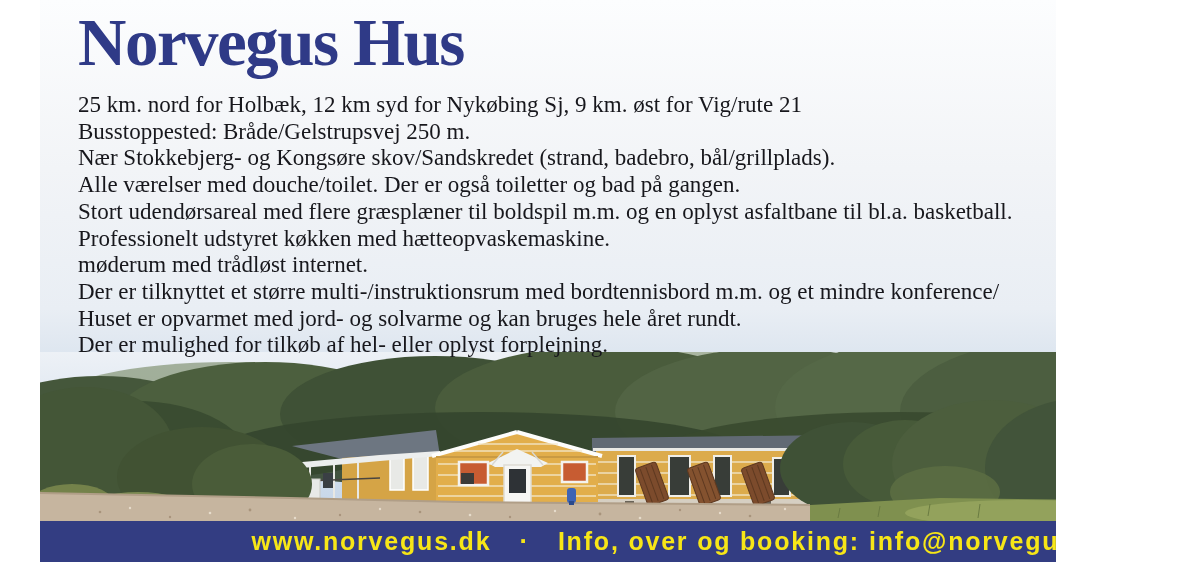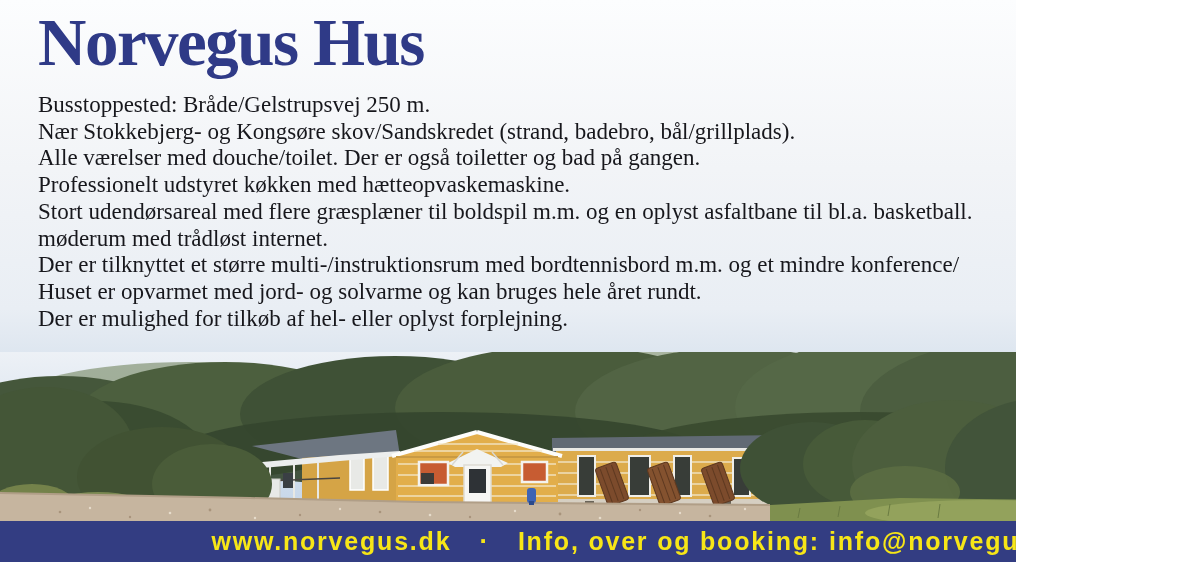--- a/index.html
+++ b/index.html
@@ -1,19 +1,20 @@
 <!DOCTYPE html>
 <html><head>
 <meta charset="utf-8">
 <style>
   html,body{margin:0;padding:0;background:#ffffff;}
   .ad{
     position:relative;width:1016px;height:562px;overflow:hidden;
     background:linear-gradient(180deg,#fcfdfe 0%,#f2f4f7 30%,#e9eef4 55%,#d9e3ee 66%,#cbdbea 70%);
     font-family:"Liberation Serif", serif;
+    margin-left:40px;
   }
   .header{position:absolute;top:6px;left:38px;right:20px;display:flex;align-items:baseline;white-space:nowrap;}
   .title{font-size:67px;font-weight:bold;letter-spacing:-1.5px;line-height:1.1;margin:0;color:#2f3a87;}
   .address{font-size:33px;font-style:italic;color:#14141a;margin-left:38px;letter-spacing:0.2px;}
   .desc{position:absolute;top:92px;left:38px;right:10px;z-index:3;color:#17171c;}
   .desc .line{font-size:23px;line-height:26.7px;white-space:nowrap;}
   .photo{position:absolute;left:0;top:352px;width:1200px;height:169px;z-index:1;display:block;}
   .bottombar{
     position:absolute;left:0;top:521px;width:1200px;height:41px;background:#333d82;z-index:4;
     display:flex;align-items:center;justify-content:center;
@@ -25,25 +26,26 @@
 </head>
 <body>
 
 <div class="ad">
 
   <div class="header">
     <h1 class="title">Norvegus Hus</h1>
   </div>
 
   <div class="desc">
+    <div class="line">25 km. nord for Holbæk, 12 km syd for Nykøbing Sj, 9 km. øst for Vig/rute 21</div>
     <div class="line">Busstoppested: Bråde/Gelstrupsvej 250 m.</div>
     <div class="line">Nær Stokkebjerg- og Kongsøre skov/Sandskredet (strand, badebro, bål/grillplads).</div>
     <div class="line">Alle værelser med douche/toilet. Der er også toiletter og bad på gangen.</div>
+    <div class="line">Stort udendørsareal med flere græsplæner til boldspil m.m. og en oplyst asfaltbane til bl.a. basketball.</div>
     <div class="line">Professionelt udstyret køkken med hætteopvaskemaskine.</div>
-    <div class="line">Stort udendørsareal med flere græsplæner til boldspil m.m. og en oplyst asfaltbane til bl.a. basketball.</div>
     <div class="line">møderum med trådløst internet.</div>
     <div class="line">Der er tilknyttet et større multi-/instruktionsrum med bordtennisbord m.m. og et mindre konference/</div>
     <div class="line">Huset er opvarmet med jord- og solvarme og kan bruges hele året rundt.</div>
     <div class="line">Der er mulighed for tilkøb af hel- eller oplyst forplejning.</div>
   </div>
 
   <svg class="photo" viewBox="0 0 1200 169" preserveAspectRatio="none" xmlns="http://www.w3.org/2000/svg">
     <defs>
       <linearGradient id="sky" x1="0" y1="0" x2="0" y2="1">
         <stop offset="0" stop-color="#edf1f6"></stop>

